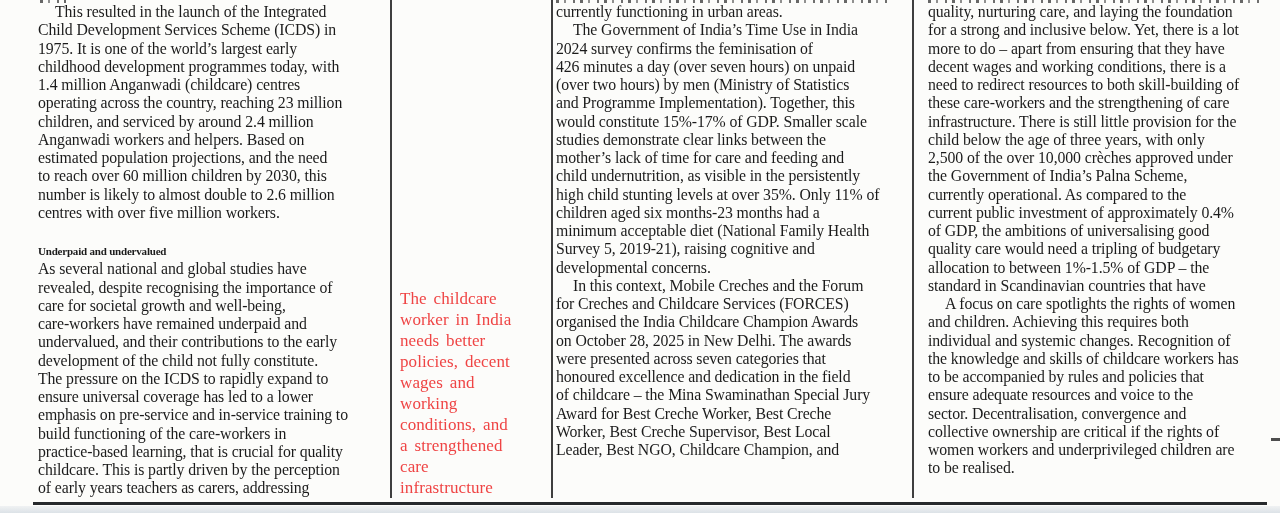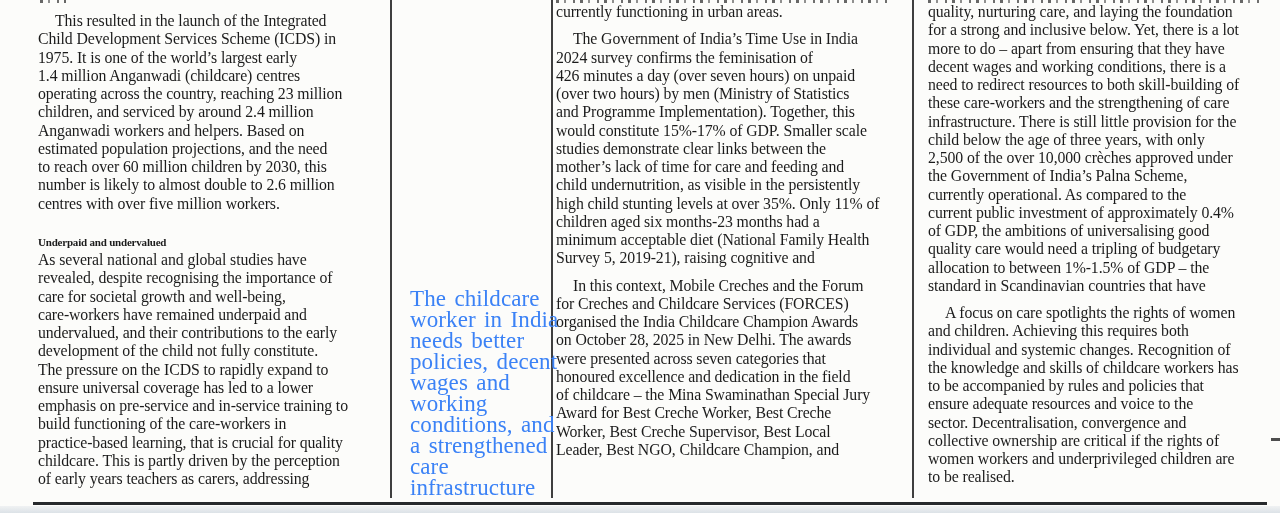--- a/index.html
+++ b/index.html
@@ -14,28 +14,28 @@
   .vrule{position:absolute;top:0;height:498px;width:1.5px;background:var(--rule,#3f3f3f);}
 
   
   .col{
     position:absolute;top:3px;
     color:var(--text,#1b1b1b);
     font-size:15.8px;line-height:18.25px;
     letter-spacing:-0.1px;
   }
   .line{white-space:nowrap;transform-origin:0 50%;}
-  .line.indent{padding-left:17px;margin-top:9px;}
+  .line.indent{padding-left:17px;}
   .line.heading{font-weight:bold;font-size:11px;letter-spacing:-0.2px;}
   .spacer{height:20px;}
 
   
   .pullquote{
-    position:absolute;left:410px;top:288px;width:138px;
-    color:#3b82f6;font-size:23px;line-height:21px;word-spacing:2.5px;
+    position:absolute;left:400px;top:288px;width:138px;
+    color:#ef4444;font-size:17px;line-height:21px;word-spacing:2.5px;
     letter-spacing:0.1px;
   }
   .pullquote .line{white-space:nowrap;transform-origin:0 50%;}
 
   
   .remnant{
     position:absolute;top:0;height:3px;opacity:.8;
     background:repeating-linear-gradient(90deg,
       rgba(45,45,45,.9) 0 3px, transparent 3px 8px,
       rgba(45,45,45,.65) 8px 10px, transparent 10px 17px,
@@ -63,20 +63,21 @@
   <div class="remnant remnant-c4"></div>
 
   <div class="vrule" style="left:390px"></div>
   <div class="vrule" style="left:551px"></div>
   <div class="vrule" style="left:912px"></div>
 
   <div class="col" id="col1" style="left:38px;width:340px">
       <div class="line indent">This resulted in the launch of the Integrated</div>
       <div class="line">Child Development Services Scheme (ICDS) in</div>
       <div class="line">1975. It is one of the world’s largest early</div>
+      <div class="line">childhood development programmes today, with</div>
       <div class="line">1.4 million Anganwadi (childcare) centres</div>
       <div class="line">operating across the country, reaching 23 million</div>
       <div class="line">children, and serviced by around 2.4 million</div>
       <div class="line">Anganwadi workers and helpers. Based on</div>
       <div class="line">estimated population projections, and the need</div>
       <div class="line">to reach over 60 million children by 2030, this</div>
       <div class="line">number is likely to almost double to 2.6 million</div>
       <div class="line">centres with over five million workers.</div>
       <div class="spacer"></div>
       <div class="line heading">Underpaid and undervalued</div>
@@ -116,20 +117,21 @@
       <div class="line">(over two hours) by men (Ministry of Statistics</div>
       <div class="line">and Programme Implementation). Together, this</div>
       <div class="line">would constitute 15%-17% of GDP. Smaller scale</div>
       <div class="line">studies demonstrate clear links between the</div>
       <div class="line">mother’s lack of time for care and feeding and</div>
       <div class="line">child undernutrition, as visible in the persistently</div>
       <div class="line">high child stunting levels at over 35%. Only 11% of</div>
       <div class="line">children aged six months-23 months had a</div>
       <div class="line">minimum acceptable diet (National Family Health</div>
       <div class="line">Survey 5, 2019-21), raising cognitive and</div>
+      <div class="line">developmental concerns.</div>
       <div class="line indent">In this context, Mobile Creches and the Forum</div>
       <div class="line">for Creches and Childcare Services (FORCES)</div>
       <div class="line">organised the India Childcare Champion Awards</div>
       <div class="line">on October 28, 2025 in New Delhi. The awards</div>
       <div class="line">were presented across seven categories that</div>
       <div class="line">honoured excellence and dedication in the field</div>
       <div class="line">of childcare – the Mina Swaminathan Special Jury</div>
       <div class="line">Award for Best Creche Worker, Best Creche</div>
       <div class="line">Worker, Best Creche Supervisor, Best Local</div>
       <div class="line">Leader, Best NGO, Childcare Champion, and</div>

